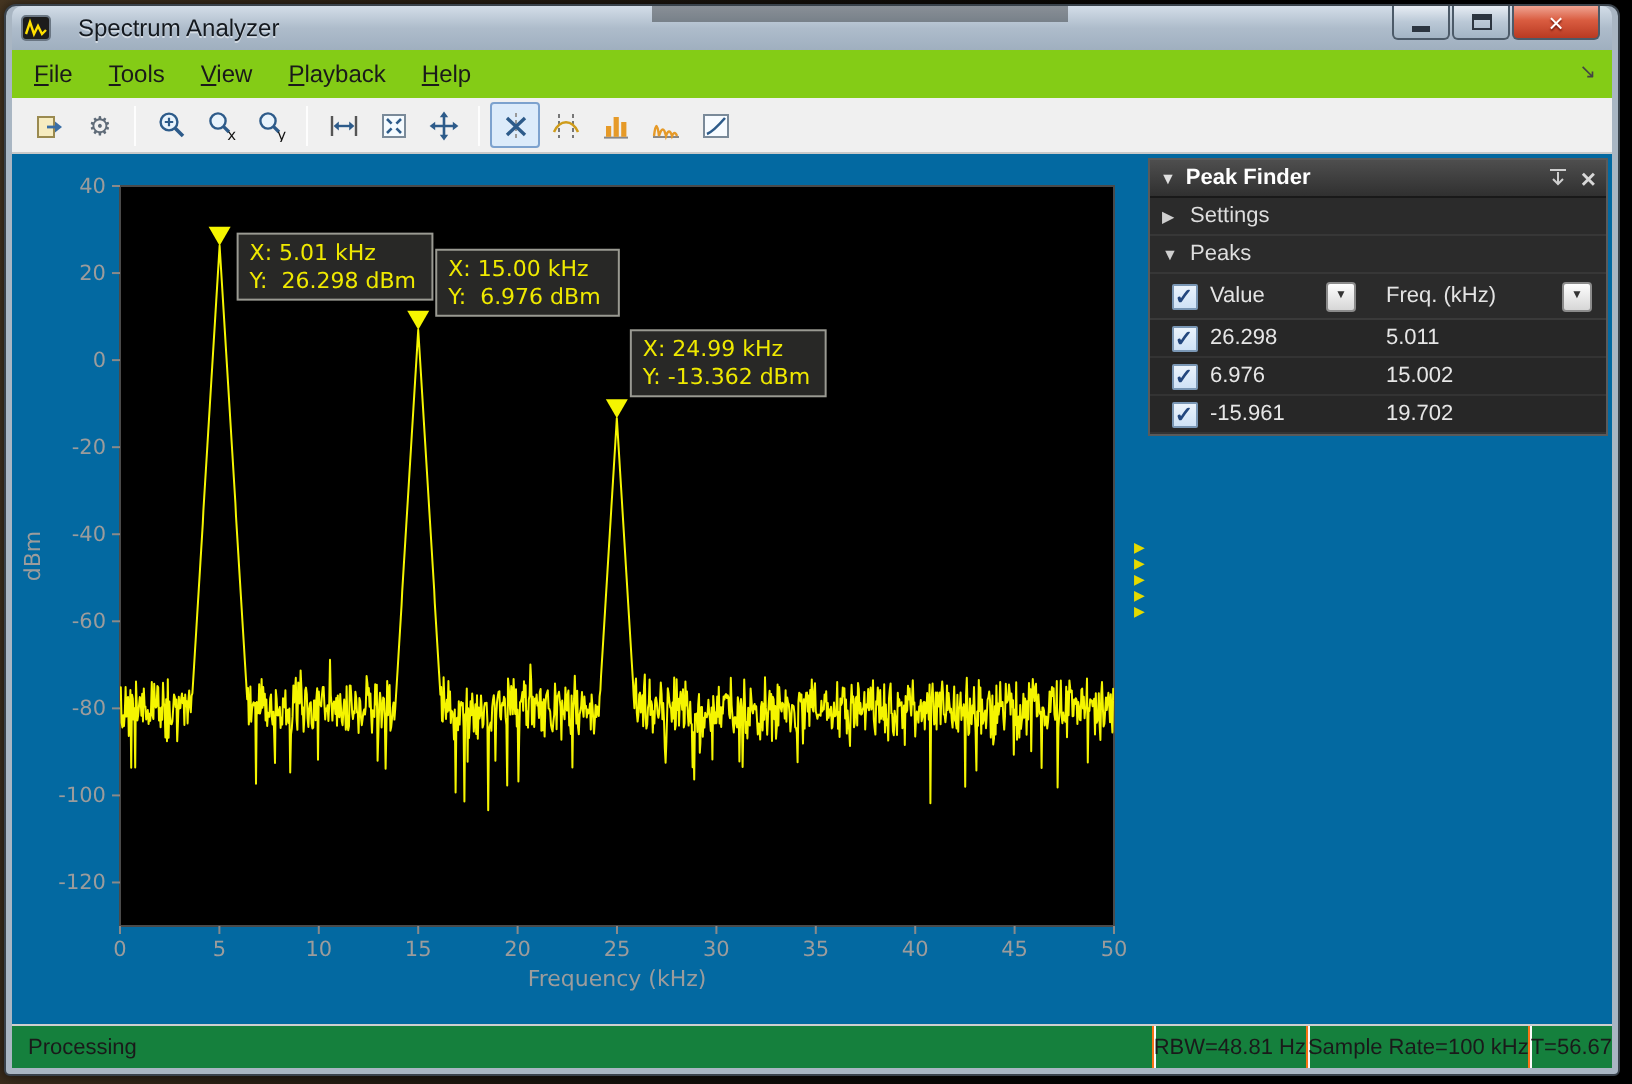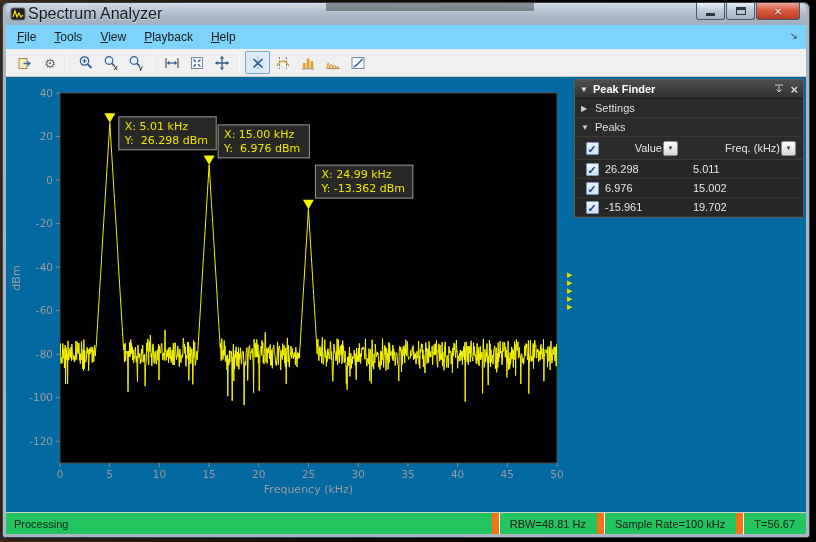--- a/index.html
+++ b/index.html
@@ -2,56 +2,56 @@
 <html><head>
 <meta charset="utf-8">
 <style>
   *{box-sizing:border-box;margin:0;padding:0}
   html,body{width:816px;height:542px;overflow:hidden}
   body{font-family:"Liberation Sans",sans-serif;background:linear-gradient(100deg,#463622 0%,#2b2115 22%,#14100b 45%,#000 75%);position:relative}
   .window{position:absolute;left:2px;top:2px;width:808px;height:536px;background:#a9b6c3;border:1px solid #39424b;border-radius:6px 6px 3px 3px;display:flex;flex-direction:column;padding:0 3px 3px 3px;box-shadow:0 0 6px rgba(0,0,0,.6)}
   .titlebar{height:22px;display:flex;align-items:center;padding:0 4px;background:linear-gradient(#d3dde8,#aebccb 50%,#9fafbf);border-radius:5px 5px 0 0;position:relative;flex:0 0 22px}
   .titlebar::after{content:"";position:absolute;left:40%;top:0;width:26%;height:8px;background:rgba(0,0,0,.35);pointer-events:none}
   .app-icon{width:16px;height:16px;display:inline-flex}
-  .title-text{font-size:16px;color:#14191f;margin-left:2px;text-shadow:0 1px 0 rgba(255,255,255,.5)}
+  .title-text{font-size:12px;color:#14191f;margin-left:13px;text-shadow:0 1px 0 rgba(255,255,255,.5)}
   .win-buttons{position:absolute;right:6px;top:0;display:flex}
   .wbtn{height:17px;display:flex;align-items:center;justify-content:center;border:1px solid #4c5a68;border-top:none;border-radius:0 0 3px 3px;margin-left:1px}
   .btn-min,.btn-max{width:29px;background:linear-gradient(#e7edf4,#bac8d6 50%,#a3b4c4)}
   .btn-close{width:44px;background:linear-gradient(#f0a492,#d95c40 45%,#b93a22);color:#fff;font-size:13px;line-height:13px;text-shadow:0 1px 1px #70170a}
   .glyph-min{width:9px;height:3px;background:#2c3540;margin-top:6px}
   .glyph-max{width:10px;height:8px;border:1px solid #2c3540;border-top:3px solid #2c3540}
-  .menubar{height:24px;background:#7dd3fc;display:flex;align-items:stretch;padding-left:2px;position:relative;flex:0 0 24px}
+  .menubar{height:24px;background:#84cc16;display:flex;align-items:stretch;padding-left:2px;position:relative;flex:0 0 24px}
   .menu-items{display:flex;align-items:stretch}
   .menu-item{padding:0 9px;font-size:12px;color:#1a1a1a;display:flex;align-items:center}
   .menu-dock-arrow{position:absolute;right:8px;top:5px;font-size:10px;color:#444}
   .toolbar{height:28px;background:#f0f0f0;border-bottom:1px solid #c9c9c9;display:flex;align-items:center;padding-left:6px;flex:0 0 28px}
   .tb-btn{width:25px;height:23px;display:flex;align-items:center;justify-content:center;border:1px solid transparent;border-radius:2px;background:transparent}
   .tb-btn.pressed{background:#dcebfa;border-color:#7da2ce}
   .tb-sep{width:1px;height:20px;background:#c6c6c6;border-right:1px solid #fdfdfd;margin:0 5px}
   .main{flex:1;position:relative;background:#0369a1;overflow:hidden}
   #plot{position:absolute;left:2px;top:0}
   .splitter-arrows{position:absolute;left:561px;top:194px;display:flex;flex-direction:column;color:#e4da00;font-size:7px;line-height:8px;cursor:pointer}
   .panel{position:absolute;right:2px;top:2px;width:230px;background:#272727;border:1px solid #5a5a5a;font-size:11px;color:#ddd}
   .panel-header{height:19px;display:flex;align-items:center;gap:5px;padding:0 5px;background:linear-gradient(#4e4e4e,#303030);border-bottom:1px solid #191919;color:#fff;font-weight:bold}
   .ph-arrow{font-size:8px;color:#e0e0e0}
   .ph-right{margin-left:auto;display:flex;align-items:center;gap:6px}
   .ph-pin{display:inline-flex}
   .ph-close{color:#d8d8d8;font-size:13px;line-height:11px}
   .panel-row{height:19px;display:flex;align-items:center;gap:6px;padding:0 6px;background:#2b2b2b;border-bottom:1px solid #373737}
   .sec-arrow{font-size:8px;color:#cfcfcf;width:8px}
   .ptable-header{height:23px;display:grid;grid-template-columns:26px 58px 18px 12px 88px 18px;align-items:center;padding:0 4px;background:#2b2b2b;border-bottom:1px solid #3a3a3a;color:#e4e4e4}
   .prow{height:19px;display:grid;grid-template-columns:26px 58px 18px 12px 88px 18px;align-items:center;padding:0 4px;border-bottom:1px solid #333}
-  .col-label{text-align:right;padding-right:1px}
+  .col-label{padding-right:1px}
   .num{text-align:left;padding-right:4px;color:#e6e6e6}
   .cb{width:13px;height:13px;margin:0 auto;background:linear-gradient(#eaf3fc,#cfe2f6);border:1px solid #7a97b5;border-radius:1px;color:#23477e;font-size:11px;line-height:12px;text-align:center;font-weight:bold}
   .dd-btn{width:15px;height:15px;background:linear-gradient(#fdfdfd,#d6d6d6);border:1px solid #8b8b8b;border-radius:2px;font-size:6px;color:#333;display:flex;align-items:center;justify-content:center;padding:0}
-  .statusbar{height:22px;background:#22c55e;border-top:1px solid #cfcfcf;display:flex;align-items:stretch;font-size:11px;color:#1a1a1a;flex:0 0 22px}
+  .statusbar{height:22px;background:#15803d;border-top:1px solid #cfcfcf;display:flex;align-items:stretch;font-size:11px;color:#1a1a1a;flex:0 0 22px}
   .status-message{display:flex;align-items:center;padding-left:8px}
   .status-spacer{flex:1}
-  .status-seg{display:flex;align-items:center;padding:0 11px;border-left:7px solid #f97316;box-shadow:inset 1px 0 0 #fafafa}
+  .status-seg{display:flex;align-items:center;padding:0 0;border-left:1px solid #f97316;box-shadow:inset 1px 0 0 #fafafa}
 </style>
 </head>
 <body>
 
 <div class="window">
 
   <div class="titlebar">
     <span class="app-icon">
       <svg width="16" height="16" viewBox="0 0 16 16">
           <rect x="1" y="2" width="14" height="12" rx="2" fill="#1c1c1c" stroke="#6a7683"></rect>

